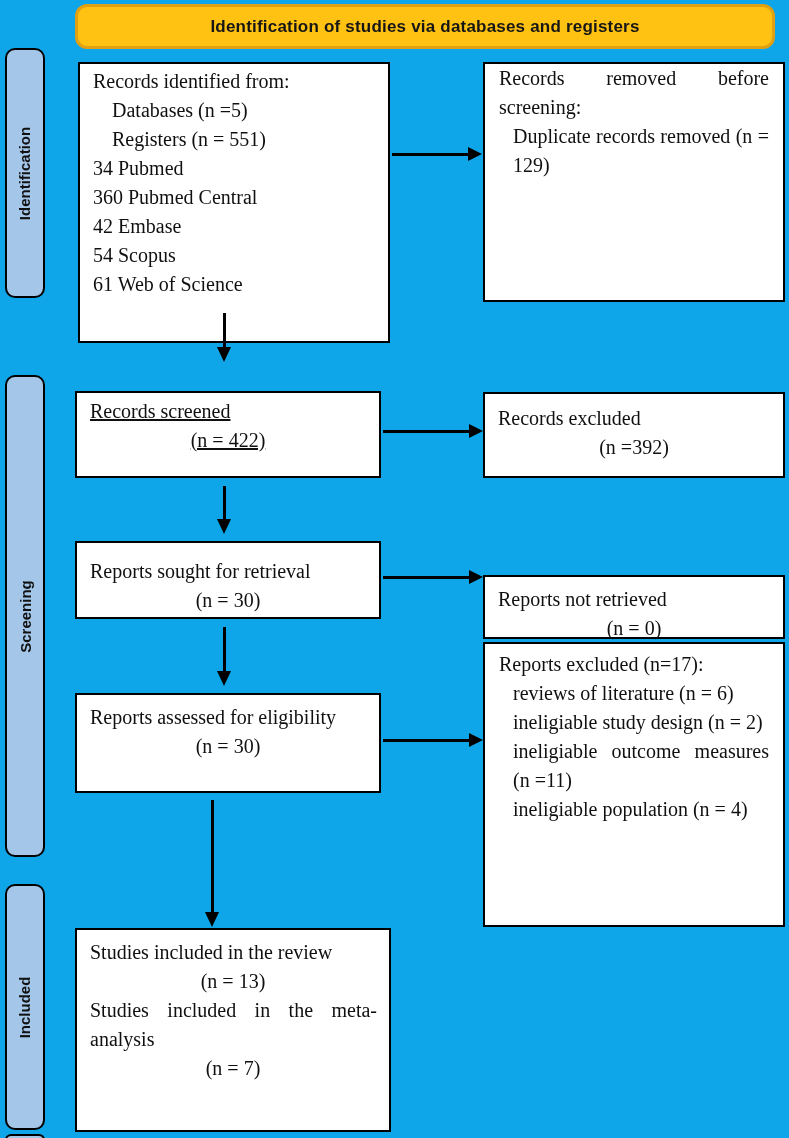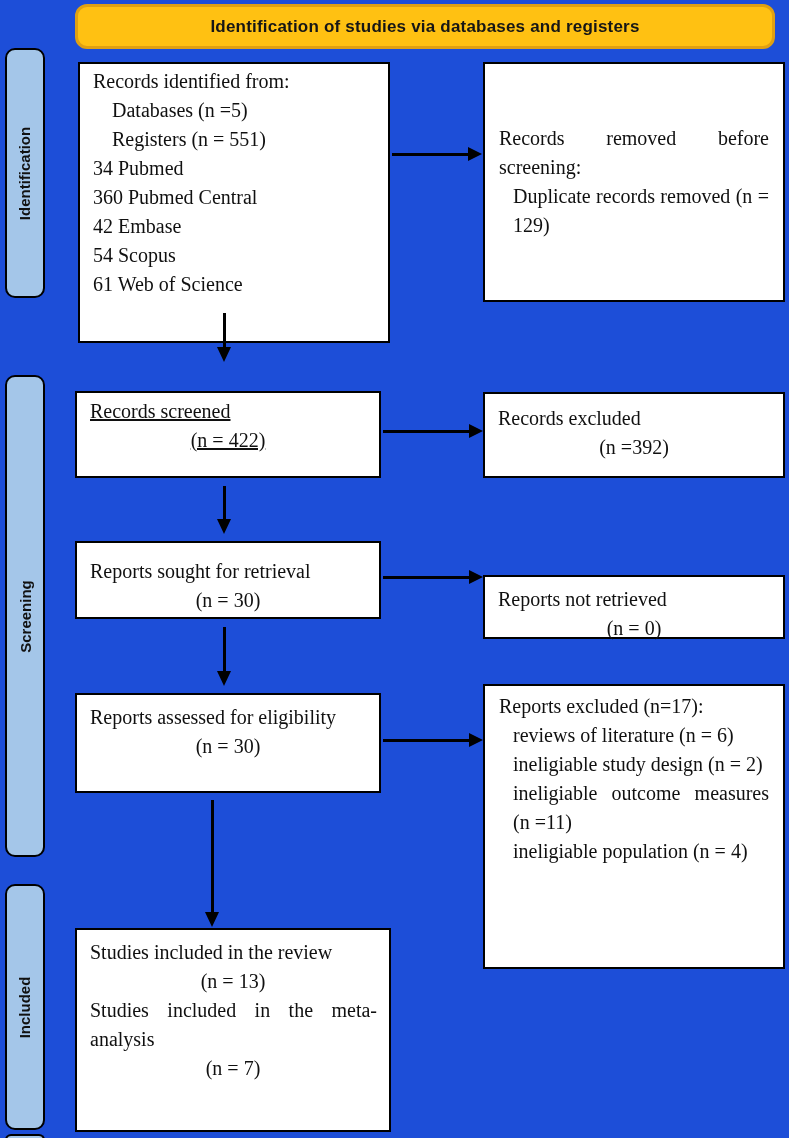--- a/index.html
+++ b/index.html
@@ -1,17 +1,17 @@
 <!DOCTYPE html>
 <html style="--header-fill: #FFC112; --header-border: #DFA012; --sidebar-fill: #A4C6E9; --box-border: #000000; --arrow-color: #000000;"><head>
 <meta charset="utf-8">
 <style>
   html,body{margin:0;padding:0;background:#fff;}
   #stage{
-    position:relative;width:789px;height:1138px;background:#1d4ed8;overflow:hidden;
+    position:relative;width:789px;height:1138px;background:#0ea5e9;overflow:hidden;
     font-family:"Liberation Serif", serif;color:#111;
   }
   
   .banner{
     position:absolute;left:75px;top:4px;width:700px;height:45px;
     background:var(--header-fill,#FFC112);
     border:3px solid var(--header-border,#DFA012);
     border-radius:12px;box-sizing:border-box;
     display:flex;align-items:center;justify-content:center;
     font-family:"Liberation Sans", sans-serif;font-weight:700;font-size:17px;
@@ -33,21 +33,21 @@
   .box{
     position:absolute;background:#fff;border:2.5px solid #000;box-sizing:border-box;
     font-size:20px;line-height:1.45;color:#101010;
   }
   .box .ln{padding:0 12px;}
   .box .ln.lead{padding-left:13px;}
   .box .indent{padding-left:32px;}
   .box .center{text-align:center;}
   .box .just{text-align:justify;}
   .box .sub{margin-left:14px;text-align:justify;}
-  .vcenter{display:flex;flex-direction:column;justify-content:center;}
+  .vcenter{display:flex;flex-direction:column;}
   
   .hline{position:absolute;height:2.5px;background:var(--arrow-color,#000);}
   .vline{position:absolute;width:2.5px;background:var(--arrow-color,#000);}
   .head-right{position:absolute;width:0;height:0;
     border-left:14px solid var(--arrow-color,#000);
     border-top:7px solid transparent;border-bottom:7px solid transparent;}
   .head-down{position:absolute;width:0;height:0;
     border-top:15px solid var(--arrow-color,#000);
     border-left:7px solid transparent;border-right:7px solid transparent;}
 </style>
@@ -123,21 +123,21 @@
   <div class="head-right" style="left:469px;top:570px;"></div>
 
   <div class="vline" style="left:223px;top:627px;height:44px;"></div>
   <div class="head-down" style="left:217px;top:671px;"></div>
 
   <div class="box" style="left:75px;top:693px;width:306px;height:100px;padding-top:8px;">
     <div class="ln lead just">Reports assessed for eligibility</div>
     <div class="ln center">(n = 30)</div>
   </div>
 
-  <div class="box" style="left:483px;top:684px;width:302px;height:285px;padding:6px 14px 0 14px;">
+  <div class="box" style="left:483px;top:642px;width:302px;height:285px;padding:6px 14px 0 14px;">
     <div>Reports excluded (n=17):</div>
     <div class="sub">reviews of literature (n = 6)</div>
     <div class="sub">ineligiable study design (n = 2)</div>
     <div class="sub">ineligiable outcome measures (n =11)</div>
     <div class="sub">ineligiable population (n = 4)</div>
   </div>
 
   <div class="hline" style="left:383px;top:739px;width:86px;"></div>
   <div class="head-right" style="left:469px;top:733px;"></div>
 

